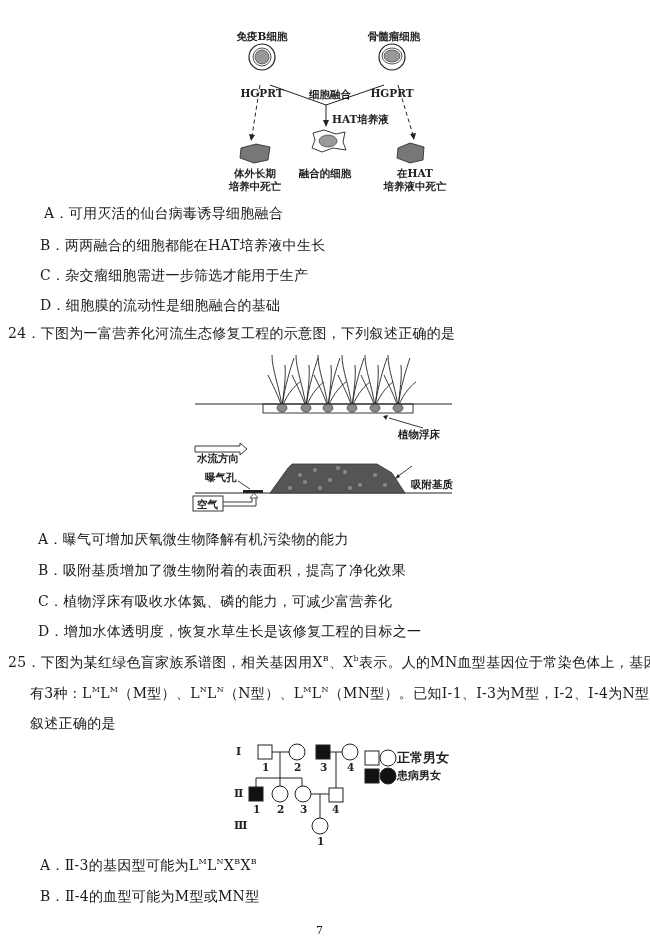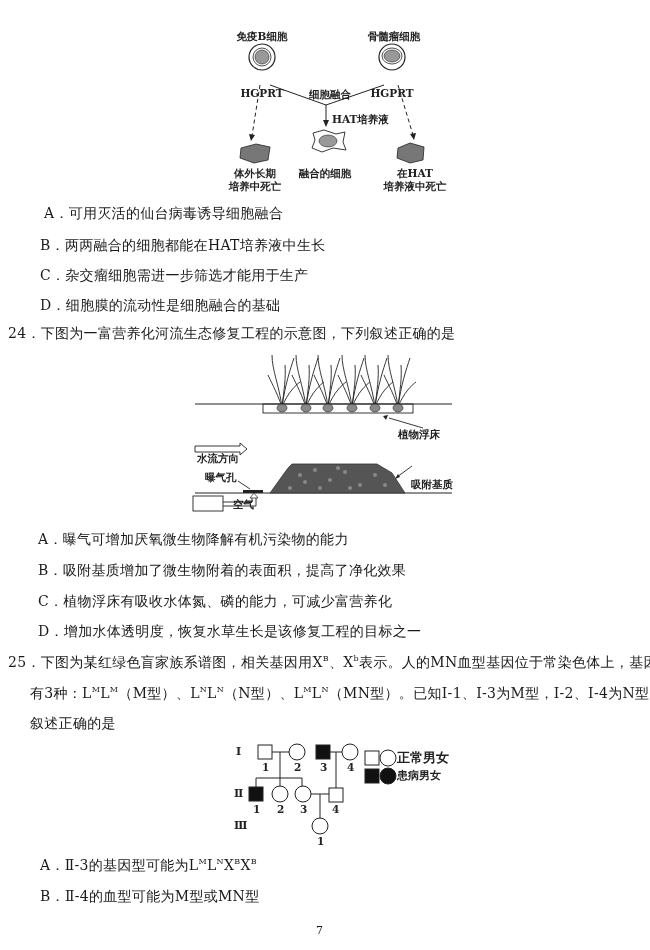--- a/index.html
+++ b/index.html
@@ -152,21 +152,21 @@
     <line x1="238" y1="141" x2="250" y2="149" stroke="#222" stroke-width="0.9"></line>
 
     <rect x="193" y="156" width="30" height="15" fill="#fff" stroke="#222" stroke-width="0.9"></rect>
     <path d="M223,162 L252,162 L252,157 M223,166 L256,166 L256,157" fill="none" stroke="#222" stroke-width="0.9"></path>
     <polygon points="250,158 258,158 254,153" fill="#fff" stroke="#222" stroke-width="0.7"></polygon>
   </svg>
   <span class="fig-label" style="left:398px;top:428px;">植物浮床</span>
   <span class="fig-label" style="left:197px;top:436px;margin-top:16px;">水流方向</span>
   <span class="fig-label" style="left:411px;top:454px;margin-top:24px;">吸附基质</span>
   <span class="fig-label" style="left:205px;top:471px;">曝气孔</span>
-  <span class="fig-label" style="left:197px;top:498px;margin-left:36px;">空气</span>
+  <span class="fig-label" style="left:197px;top:498px;">空气</span>
 </div>
 
 <div class="line" style="left:38px;top:530px;"><span>A．</span><span>曝气可增加厌氧微生物降解有机污染物的能力</span></div>
 <div class="line" style="left:38px;top:561px;"><span>B．</span><span>吸附基质增加了微生物附着的表面积，提高了净化效果</span></div>
 <div class="line" style="left:38px;top:592px;text-align:center;"><span>C．</span><span>植物浮床有吸收水体氮、磷的能力，可减少富营养化</span></div>
 <div class="line" style="left:38px;top:622px;"><span>D．</span><span>增加水体透明度，恢复水草生长是该修复工程的目标之一</span></div>
 
 <div class="line" style="left:8px;top:653px;"><span>25．</span><span>下图为某红绿色盲家族系谱图，相关基因用X</span><sup>B</sup><span>、X</span><sup>b</sup><span>表示。人的MN血型基因位于常染色体上，基因型</span></div>
 <div class="line" style="left:30px;top:684px;"><span>有3种：L</span><sup>M</sup><span>L</span><sup>M</sup><span>（M型）、L</span><sup>N</sup><span>L</span><sup>N</sup><span>（N型）、L</span><sup>M</sup><span>L</span><sup>N</sup><span>（MN型）。已知I-1、I-3为M型，I-2、I-4为N型。下列</span></div>
 <div class="line" style="left:30px;top:714px;"><span>叙述正确的是</span></div>

